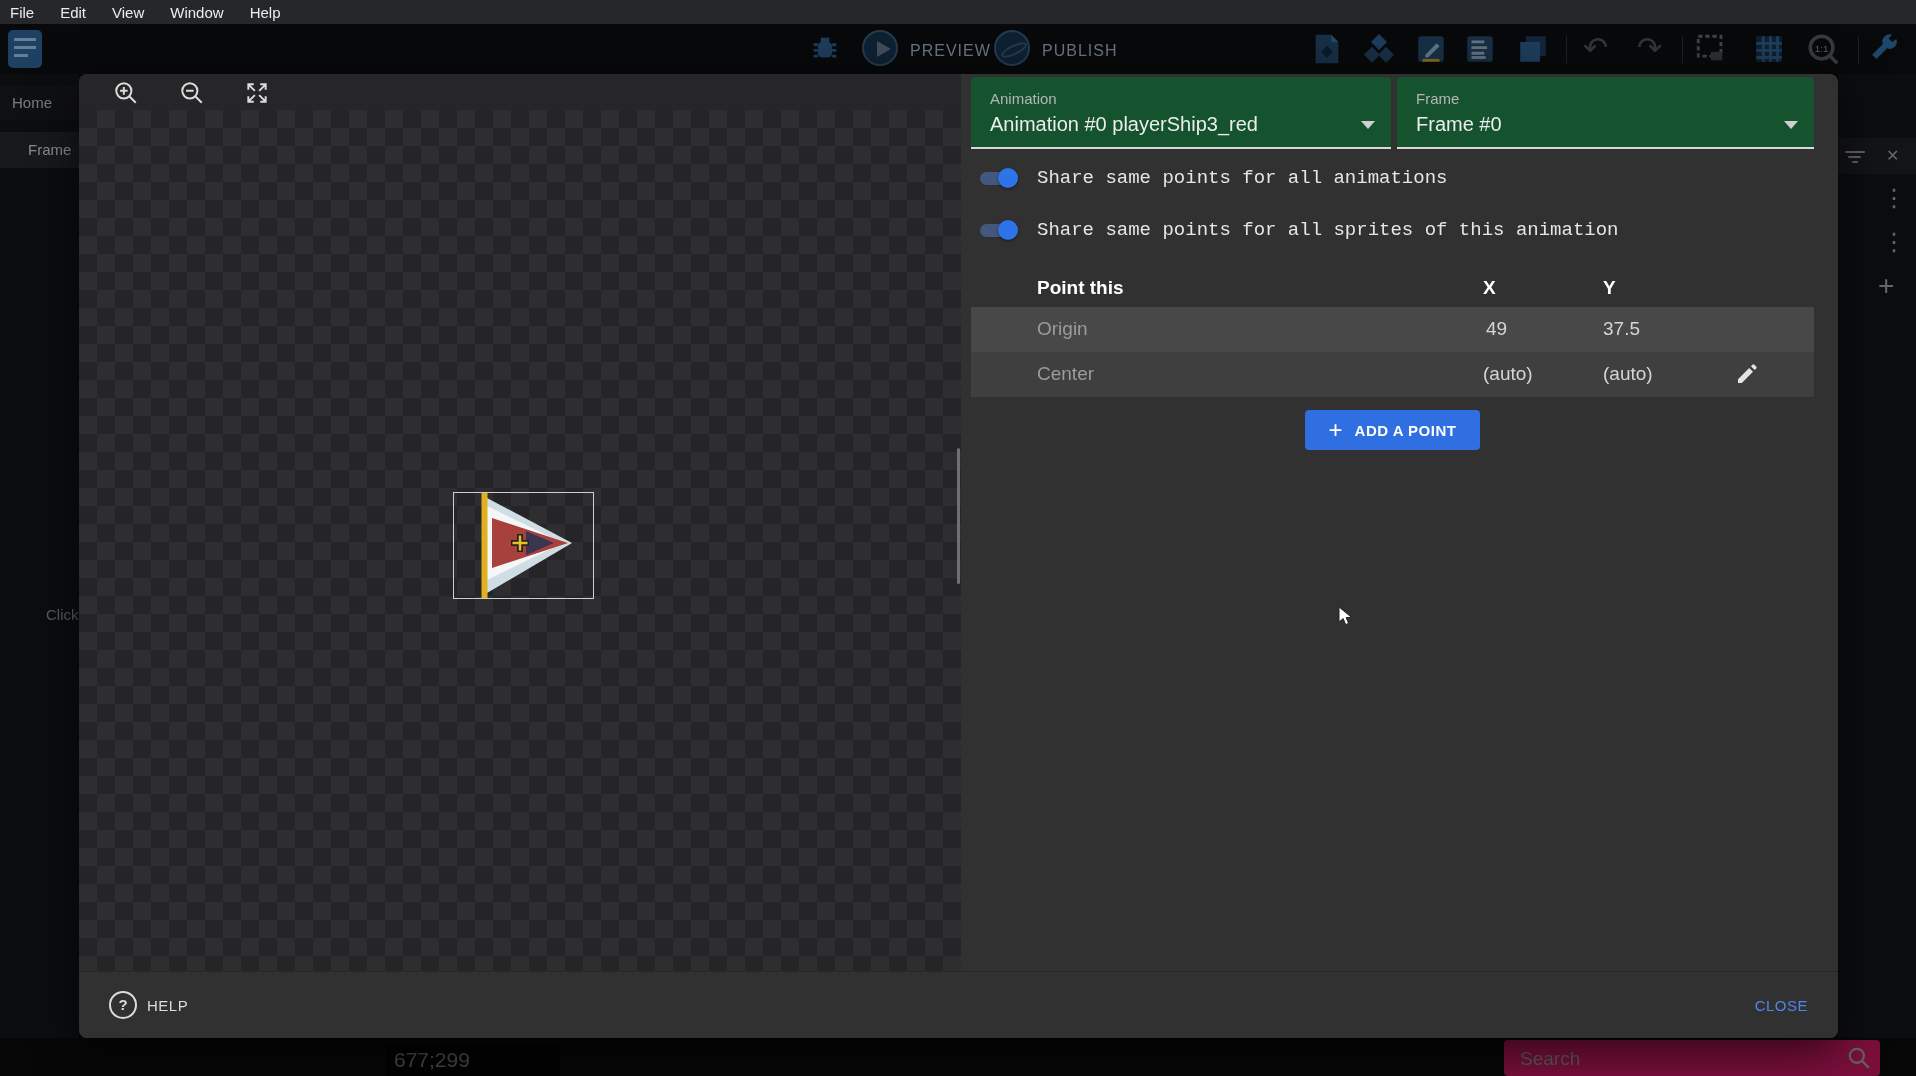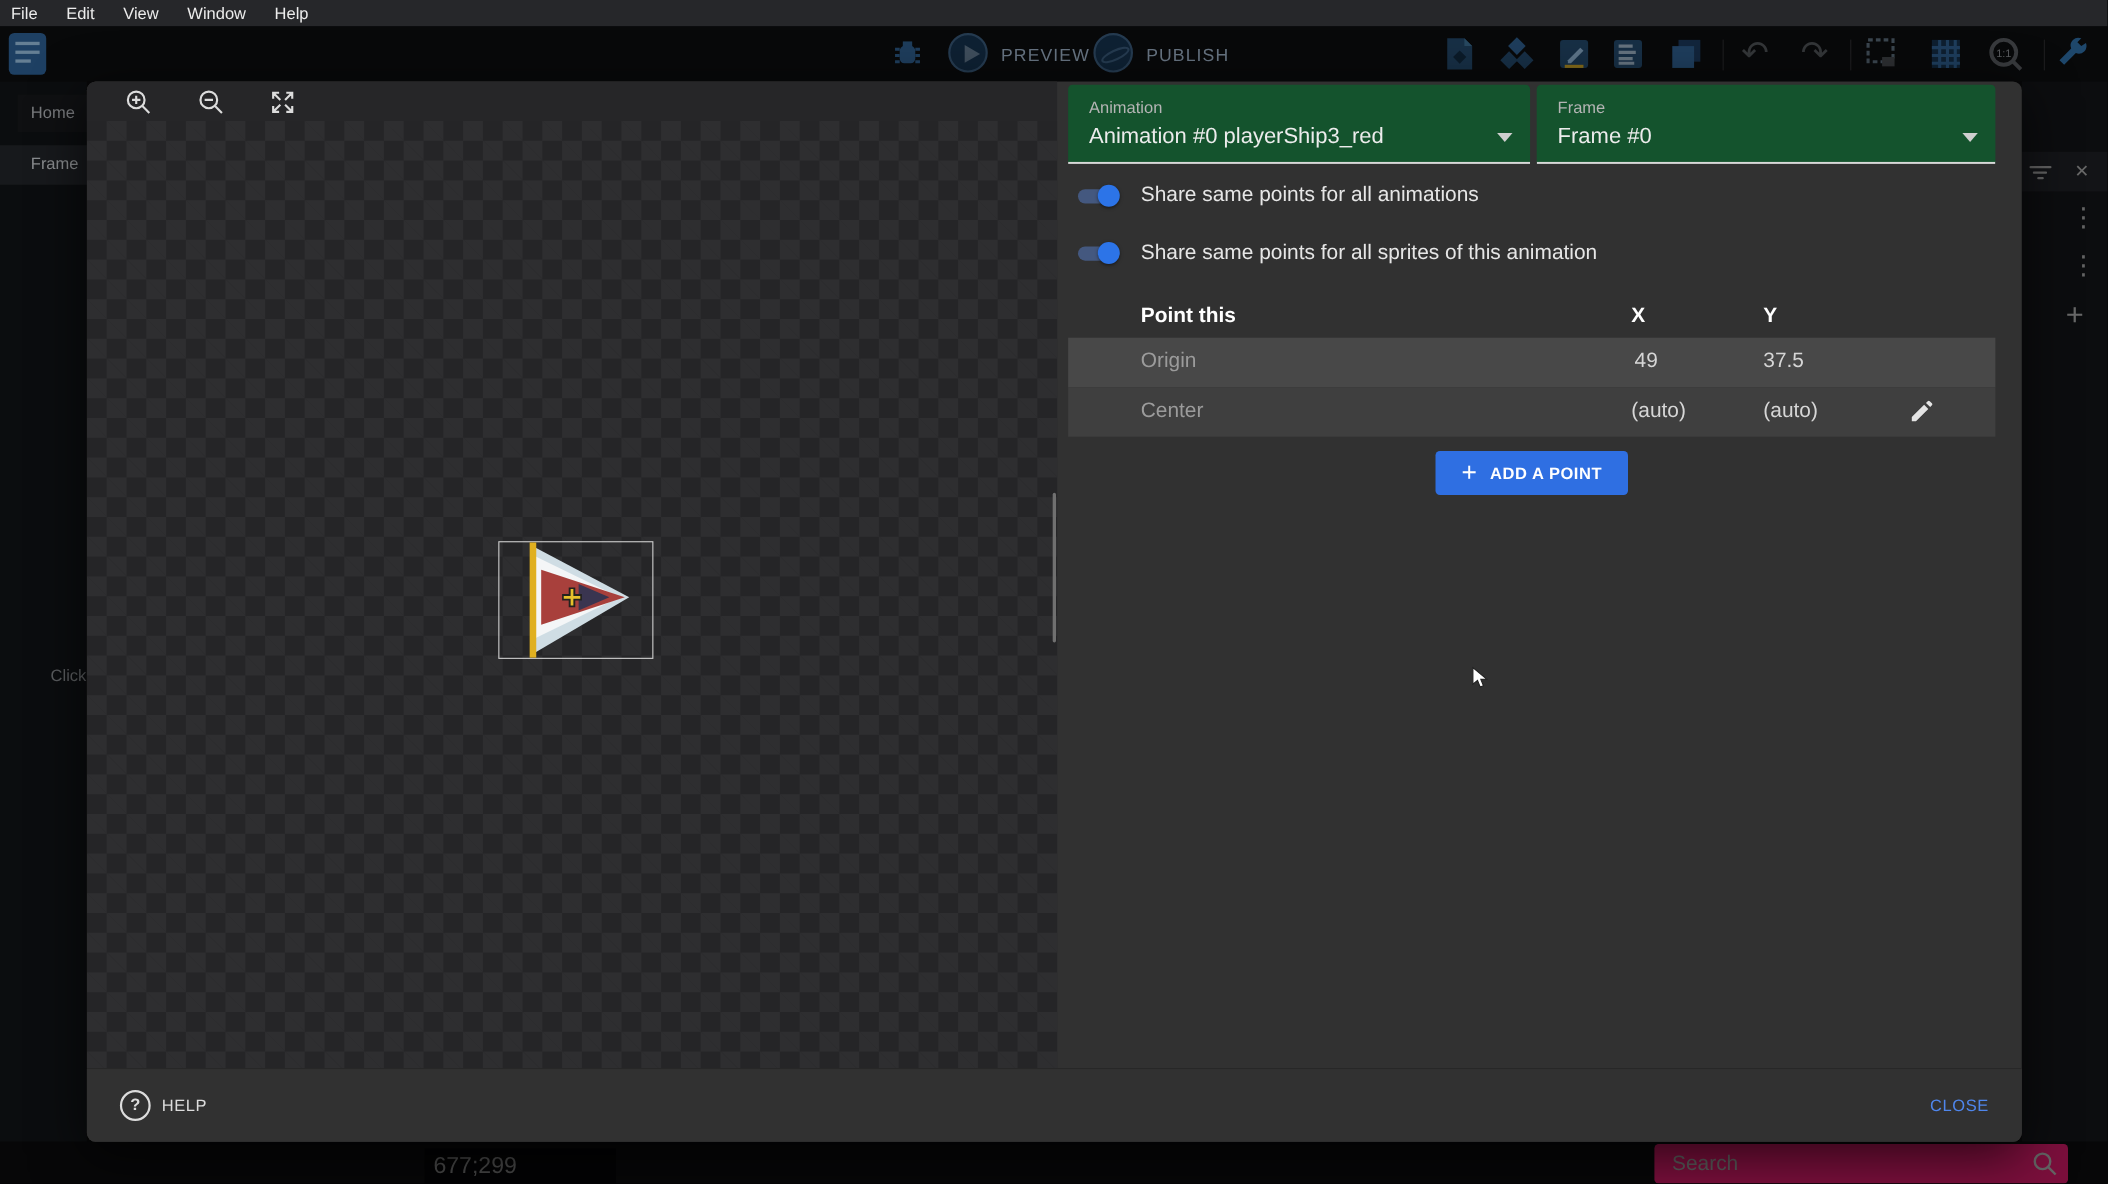--- a/index.html
+++ b/index.html
@@ -17,21 +17,21 @@
   .ticon{position:absolute;top:32px;width:34px;height:34px;}
   .tdivider{position:absolute;top:36px;width:1px;height:28px;background:#2e2e31;}
   .toolbtn-label{position:absolute;font-size:16px;letter-spacing:1px;color:#9fb3c8;top:42px;}
   .circle-btn{position:absolute;top:30px;width:36px;height:36px;border-radius:50%;
               background:#16334f;border:2px solid #3a5b7c;box-sizing:border-box;}
   .play-tri{position:absolute;left:13px;top:9px;width:0;height:0;border-left:14px solid #61788e;
             border-top:8px solid transparent;border-bottom:8px solid transparent;}
   .globe-swoosh{position:absolute;left:4px;top:13px;width:24px;height:6px;border-radius:50%;
                 border:2px solid #3a5b7c;transform:rotate(-25deg);}
   .leftbar{position:absolute;left:0;top:74px;width:79px;height:964px;background:#121417;}
-  .home-row{position:absolute;left:16px;top:86px;width:79px;height:34px;background:#17191c;
+  .home-row{position:absolute;left:0;top:86px;width:79px;height:34px;background:#17191c;
             color:#b9bcc0;font-size:15px;line-height:34px;padding-left:12px;box-sizing:border-box;}
   .prop-row{position:absolute;left:0;top:132px;width:79px;height:36px;background:#24272b;
             color:#d2d6da;font-size:15px;line-height:36px;padding-left:28px;box-sizing:border-box;}
   .hint-text{position:absolute;left:46px;top:606px;color:#8b8f93;font-size:15px;}
   .rightbar{position:absolute;left:1838px;top:74px;width:78px;height:964px;background:#131518;}
   .right-strip{position:absolute;left:0px;top:64px;width:78px;height:36px;background:#1e2024;}
   .fbar{display:block;height:2px;background:#999;margin:3px 0 0 0;border-radius:1px;}
   .kebab{position:absolute;left:44px;color:#9a9a9a;font-size:24px;line-height:24px;}
   .gray-glyph{color:#a0a0a0;}
   .bottombar{position:absolute;left:0;top:1038px;width:1916px;height:38px;background:#0b0c0d;}
@@ -63,21 +63,21 @@
   .dropdown{position:absolute;top:3px;height:70px;background:#14532d;border-bottom:2px solid #d8d8d8;
             border-top-left-radius:4px;border-top-right-radius:4px;cursor:pointer;}
   .dd-label{position:absolute;left:19px;top:13px;font-size:15px;color:#b5b5b5;}
   .dd-value{position:absolute;left:19px;top:36px;font-size:20px;color:#ececec;white-space:nowrap;}
   .dd-arrow{position:absolute;right:16px;top:44px;width:0;height:0;border-left:7px solid transparent;
             border-right:7px solid transparent;border-top:8px solid #cfcfcf;}
   .switch{position:absolute;left:17px;width:40px;height:20px;cursor:pointer;}
   .switch .track{position:absolute;left:2px;top:4px;width:34px;height:13px;border-radius:7px;background:#44587f;}
   .switch .knob{position:absolute;right:0;top:0;width:20px;height:20px;border-radius:50%;background:#2c74e8;
                 box-shadow:0 1px 3px rgba(0,0,0,.5);}
-  .toggle-label{position:absolute;left:76px;font-size:19px;color:#e6e6e6;white-space:nowrap;}
+  .toggle-label{position:absolute;left:76px;font-size:19px;color:#e6e6e6;white-space:nowrap;font-family:Liberation Mono, monospace;}
   .th{position:absolute;top:203px;font-size:19px;font-weight:bold;color:#fff;}
   .prow{position:absolute;left:10px;width:843px;height:45px;}
   .prow .pname{position:absolute;left:66px;top:11px;font-size:19px;color:#9b9b9b;}
   .prow .pval{position:absolute;top:11px;font-size:19px;color:#d6d6d6;}
   .add-btn{position:absolute;left:344px;top:336px;width:175px;height:40px;background:#2f6fe2;border:none;
            border-radius:4px;color:#fff;display:flex;align-items:center;justify-content:center;gap:12px;
            cursor:pointer;font-family:"Liberation Sans",sans-serif;}
   .add-plus{font-size:24px;font-weight:normal;line-height:24px;}
   .add-text{font-size:15px;font-weight:bold;letter-spacing:.5px;}
   .edit-btn{position:absolute;left:764px;top:10px;width:26px;height:26px;cursor:pointer;}

